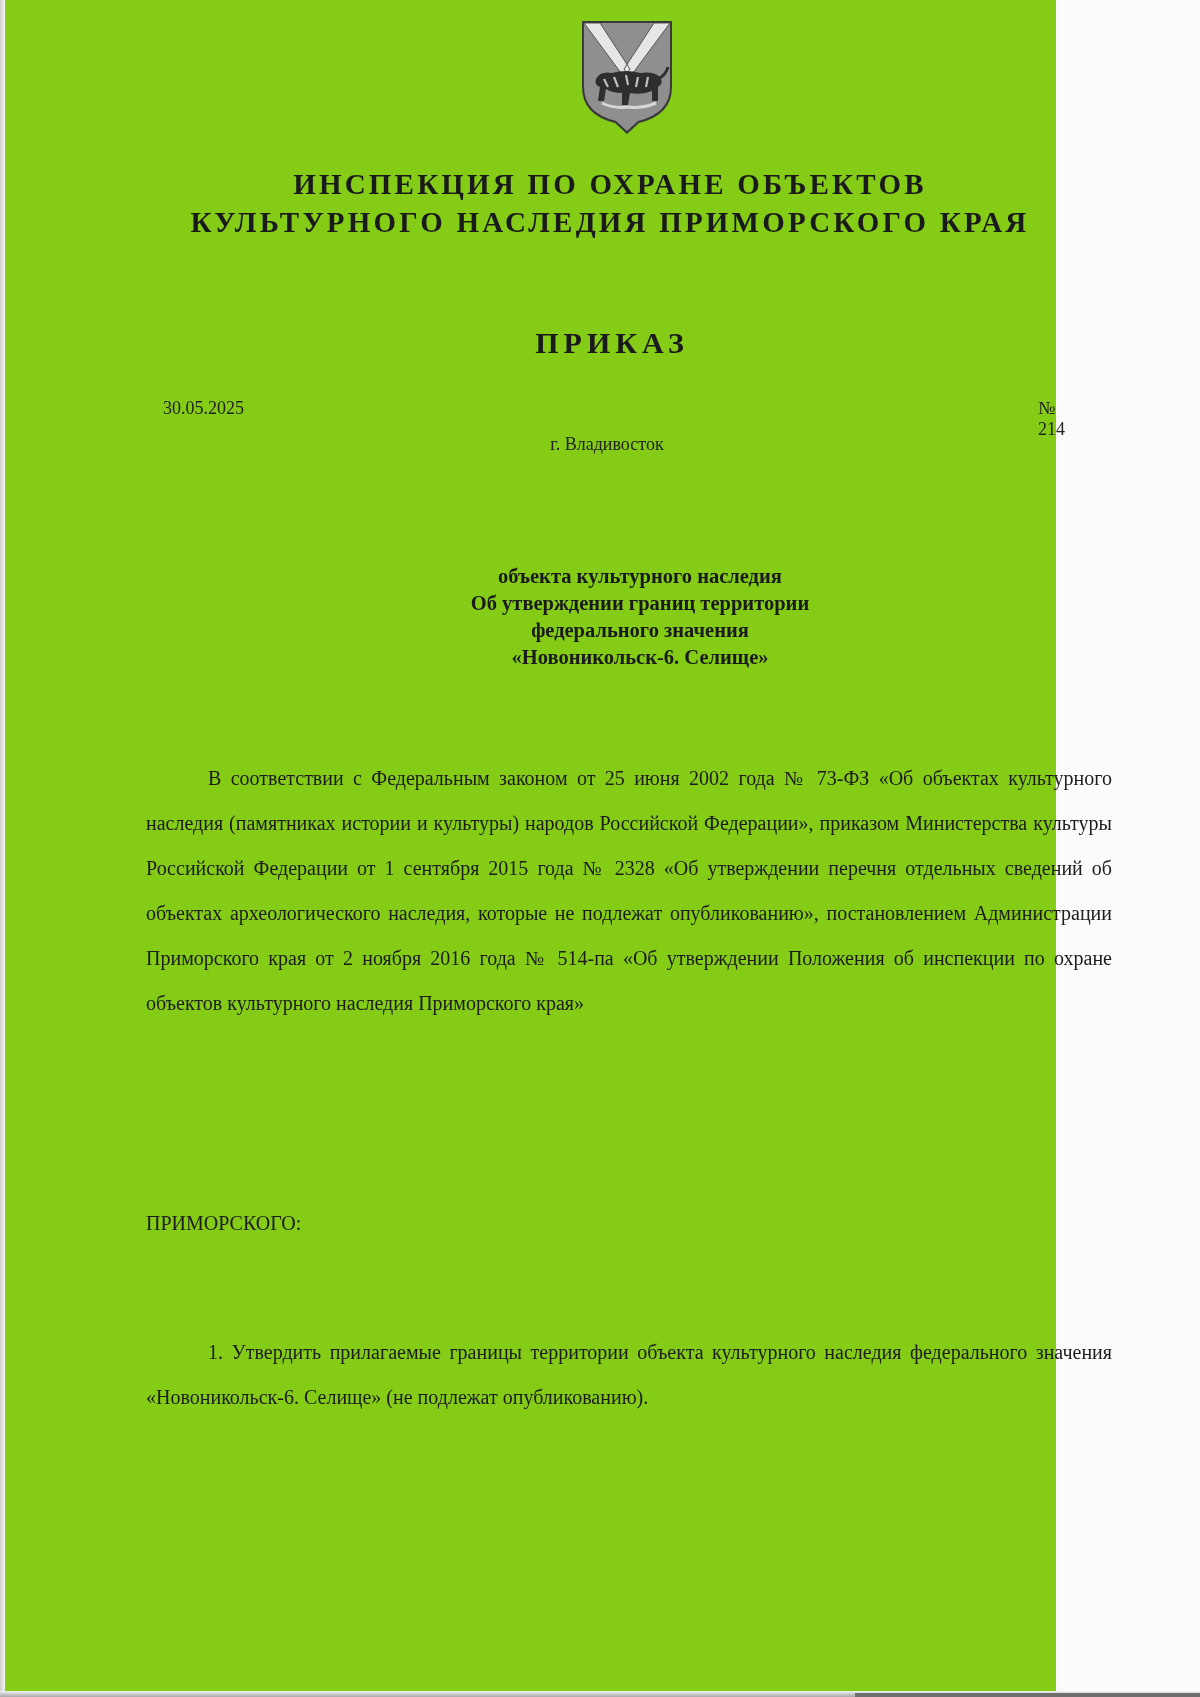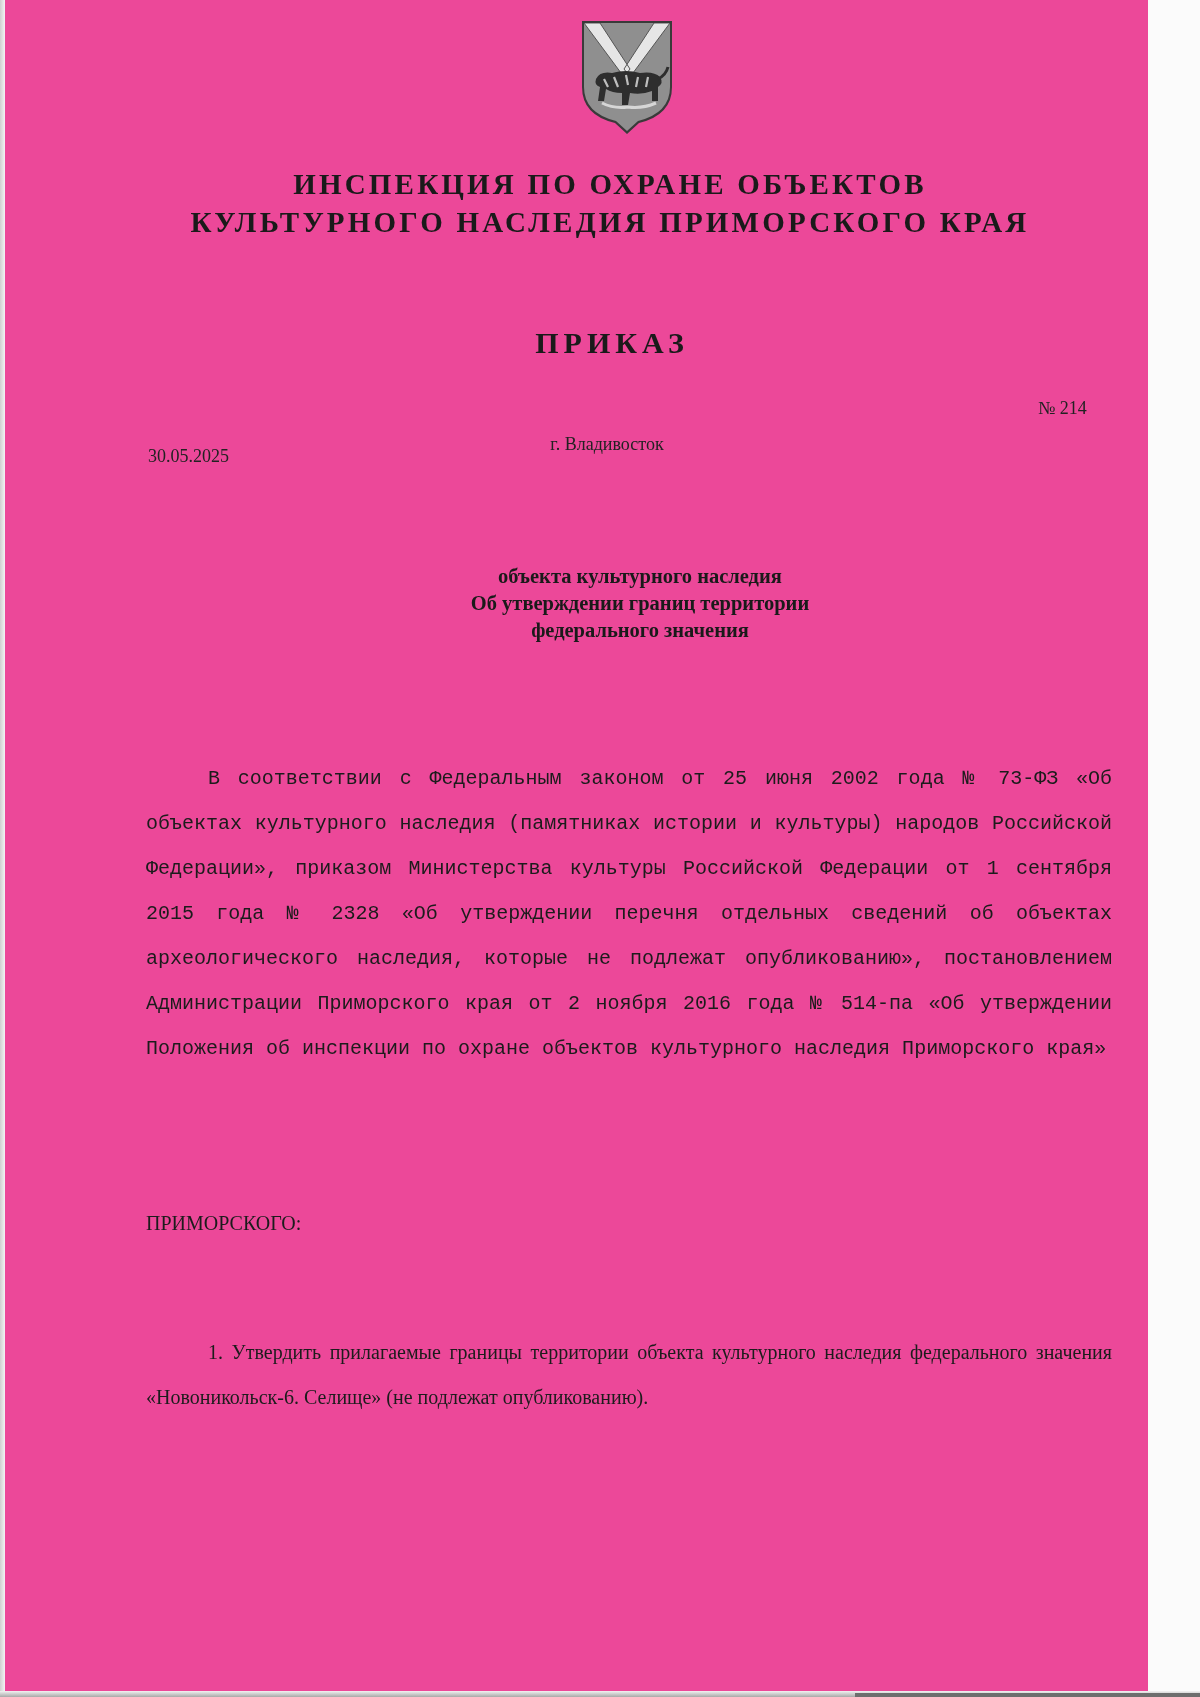--- a/index.html
+++ b/index.html
@@ -11,23 +11,23 @@
       width: 1200px;
       height: 1697px;
       position: relative;
       overflow: hidden;
       font-family: "Liberation Serif", "DejaVu Serif", serif;
       color: #1e1e1e;
     }
     .page {
       position: absolute;
       left: 0; top: 0;
-      width: 1148px;
+      width: 1056px;
       height: 1697px;
-      background: #ec4899;
+      background: #84cc16;
     }
     .left-edge {
       position: absolute;
       left: 0; top: 0;
       width: 5px;
       height: 1697px;
       background: linear-gradient(to right, #cfcfcf, #f4f4f4);
     }
     .bottom-edge {
       position: absolute;
@@ -77,24 +77,23 @@
       font-size: 30px;
       letter-spacing: 5px;
       color: #1a1a1a;
       padding-left: 24px;
       box-sizing: border-box;
     }
 
     .doc-date {
       position: absolute;
       top: 398px;
-      left: 148px;
+      left: 163px;
       font-size: 18px;
       color: #222;
-      margin-top: 48px;
     }
     .doc-number {
       position: absolute;
       top: 398px;
       left: 1038px;
       font-size: 18px;
       color: #222;
     }
     .doc-city {
       position: absolute;
@@ -129,21 +128,21 @@
       line-height: 45px;
       color: #1c1c1c;
     }
     .para {
       margin: 0;
       text-align: justify;
       text-align-last: left;
     }
     .indent { text-indent: 62px; }
 
-    .preamble { top: 756px; font-family: Liberation Mono, monospace; }
+    .preamble { top: 756px; }
     .order-word {
       position: absolute;
       top: 1212px;
       left: 146px;
       font-size: 20px;
       color: #1c1c1c;
     }
     .points { top: 1330px; }
   </style>
 </head>
@@ -182,20 +181,21 @@
   <div class="doc-type">ПРИКАЗ</div>
 
   <div class="doc-date">30.05.2025</div>
   <div class="doc-number">№ 214</div>
   <div class="doc-city">г. Владивосток</div>
 
   <div class="subject">
     <div>объекта культурного наследия</div>
     <div>Об утверждении границ территории</div>
     <div>федерального значения</div>
+    <div>«Новоникольск-6. Селище»</div>
   </div>
 
   <div class="body-block preamble">
     <p class="para indent">В соответствии с Федеральным законом от 25 июня 2002 года № 73-ФЗ «Об объектах культурного наследия (памятниках истории и культуры) народов Российской Федерации», приказом Министерства культуры Российской Федерации от 1 сентября 2015 года № 2328 «Об утверждении перечня отдельных сведений об объектах археологического наследия, которые не подлежат опубликованию», постановлением Администрации Приморского края от 2 ноября 2016 года № 514-па «Об утверждении Положения об инспекции по охране объектов культурного наследия Приморского края»</p>
   </div>
 
   <div class="order-word">ПРИМОРСКОГО:</div>
 
   <div class="body-block points">
     <p class="para indent">1. Утвердить прилагаемые границы территории объекта культурного наследия федерального значения «Новоникольск-6. Селище» (не подлежат опубликованию).</p>

